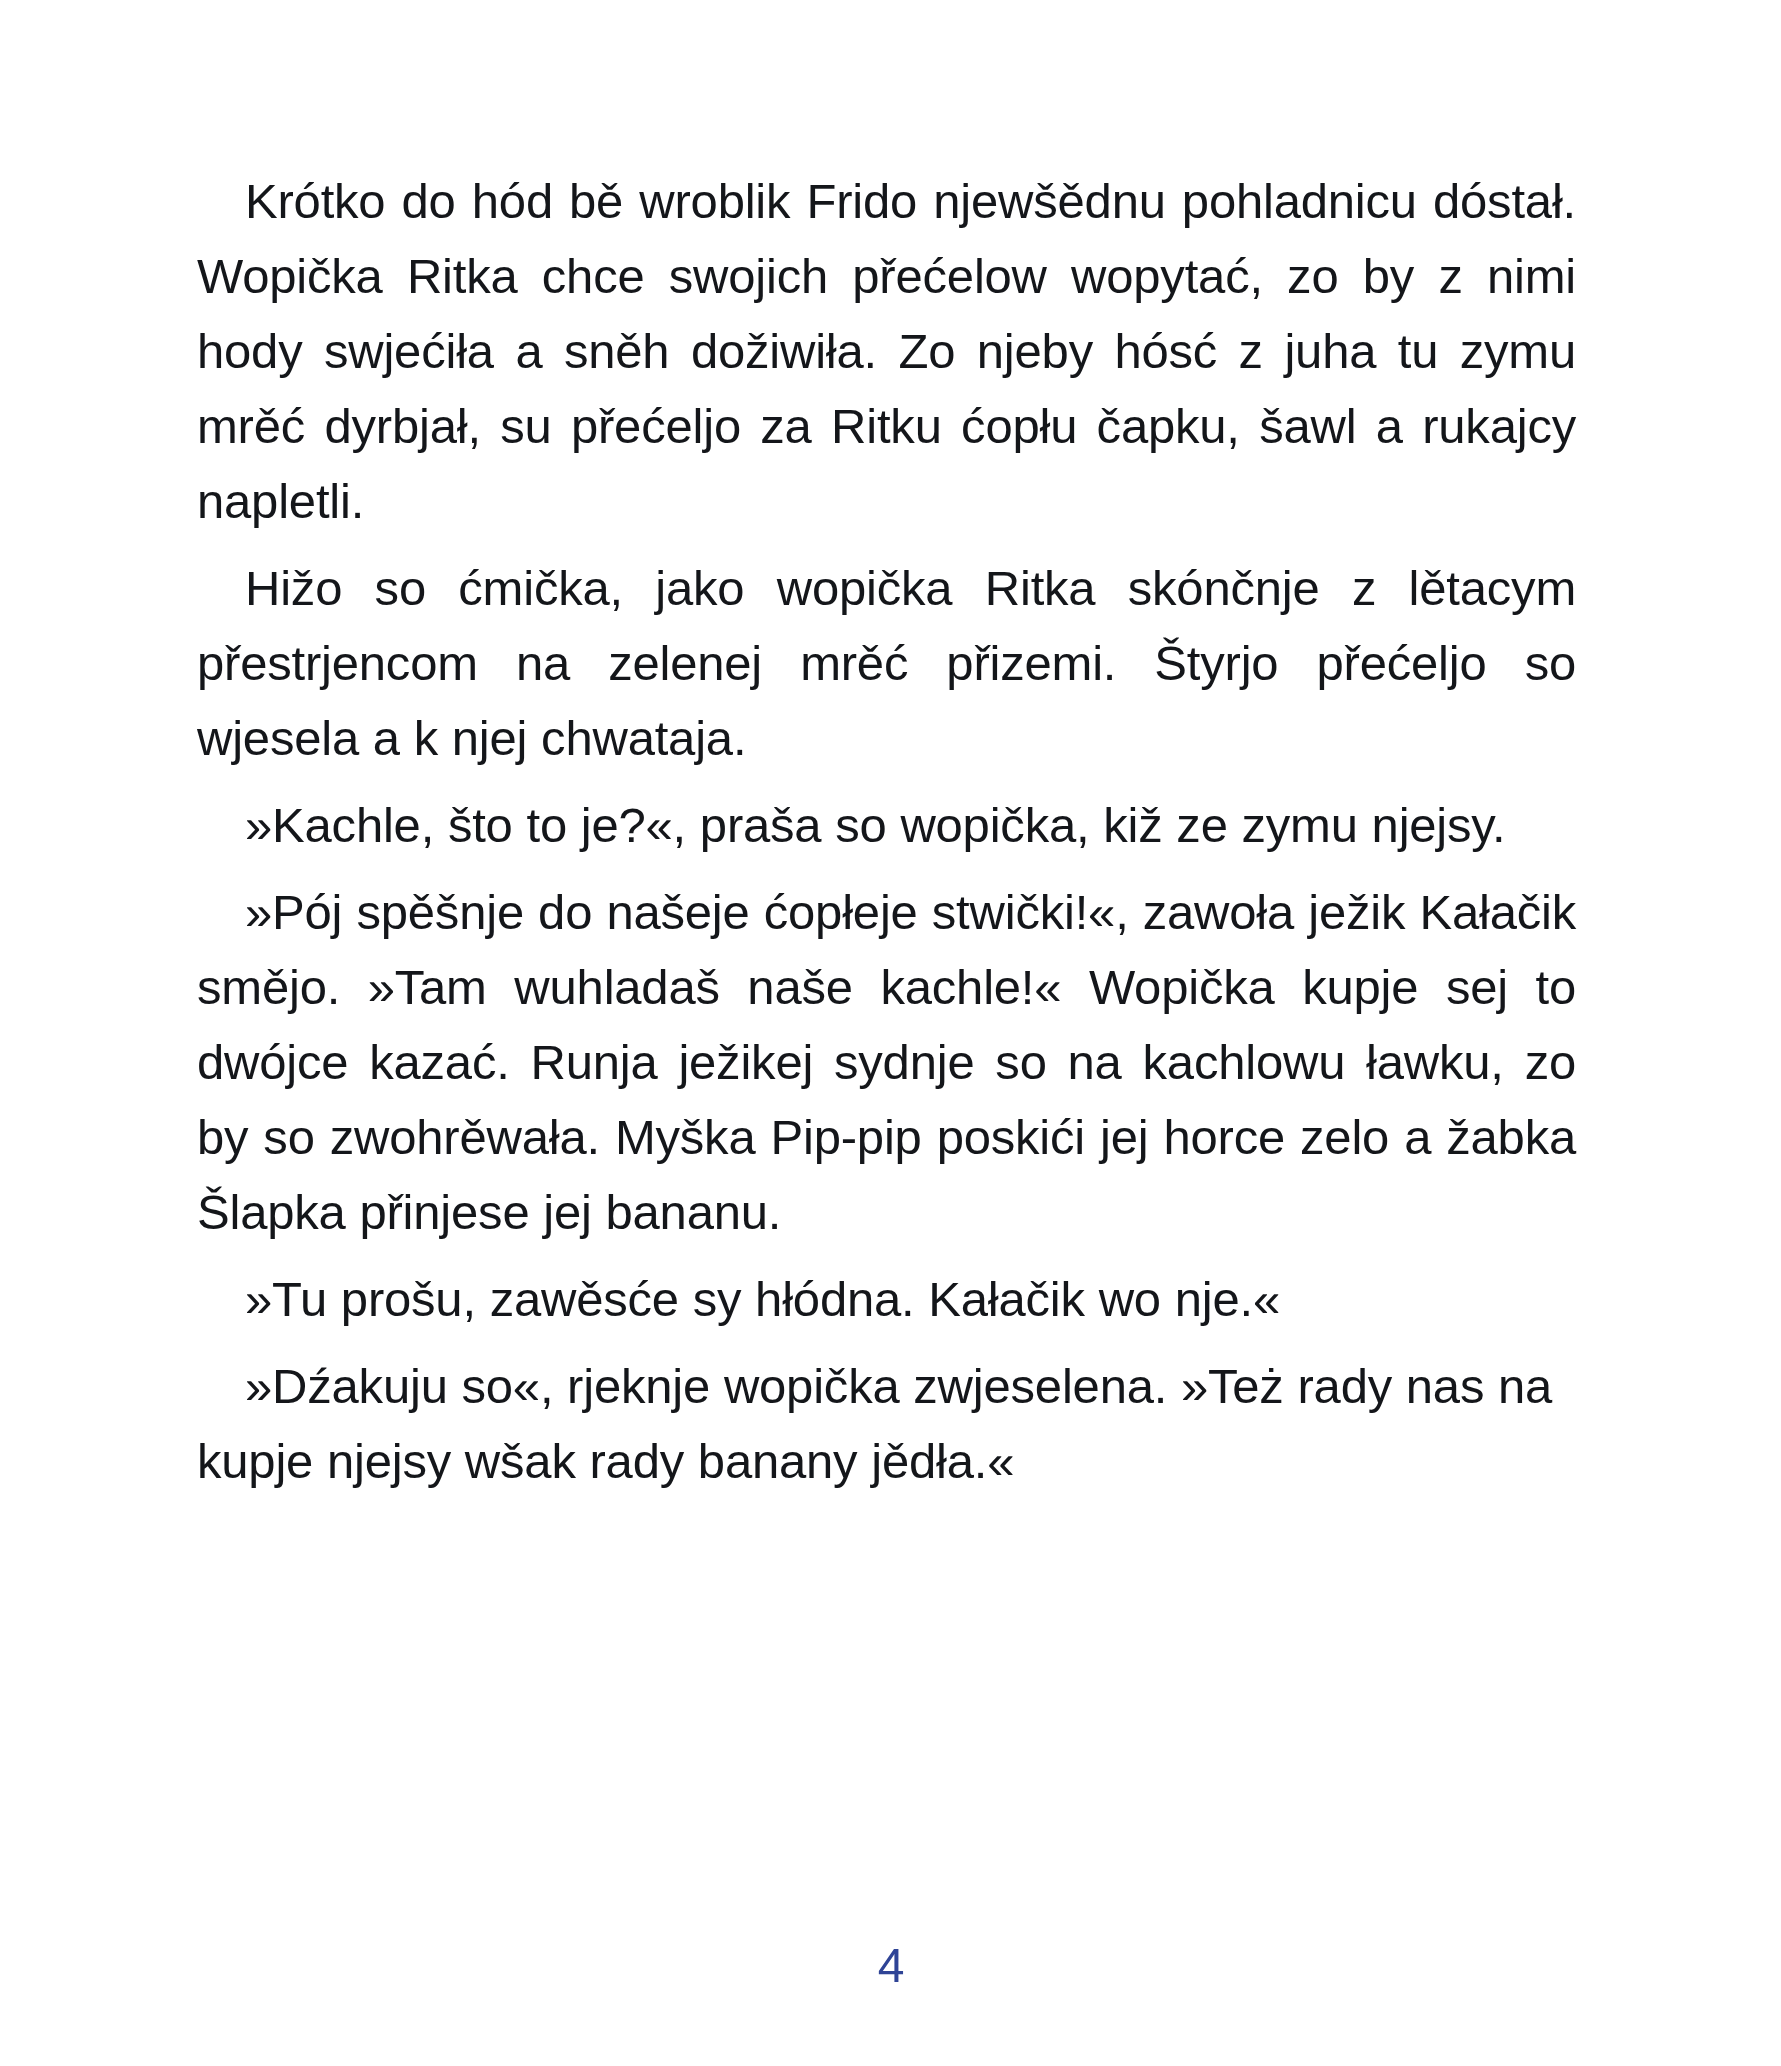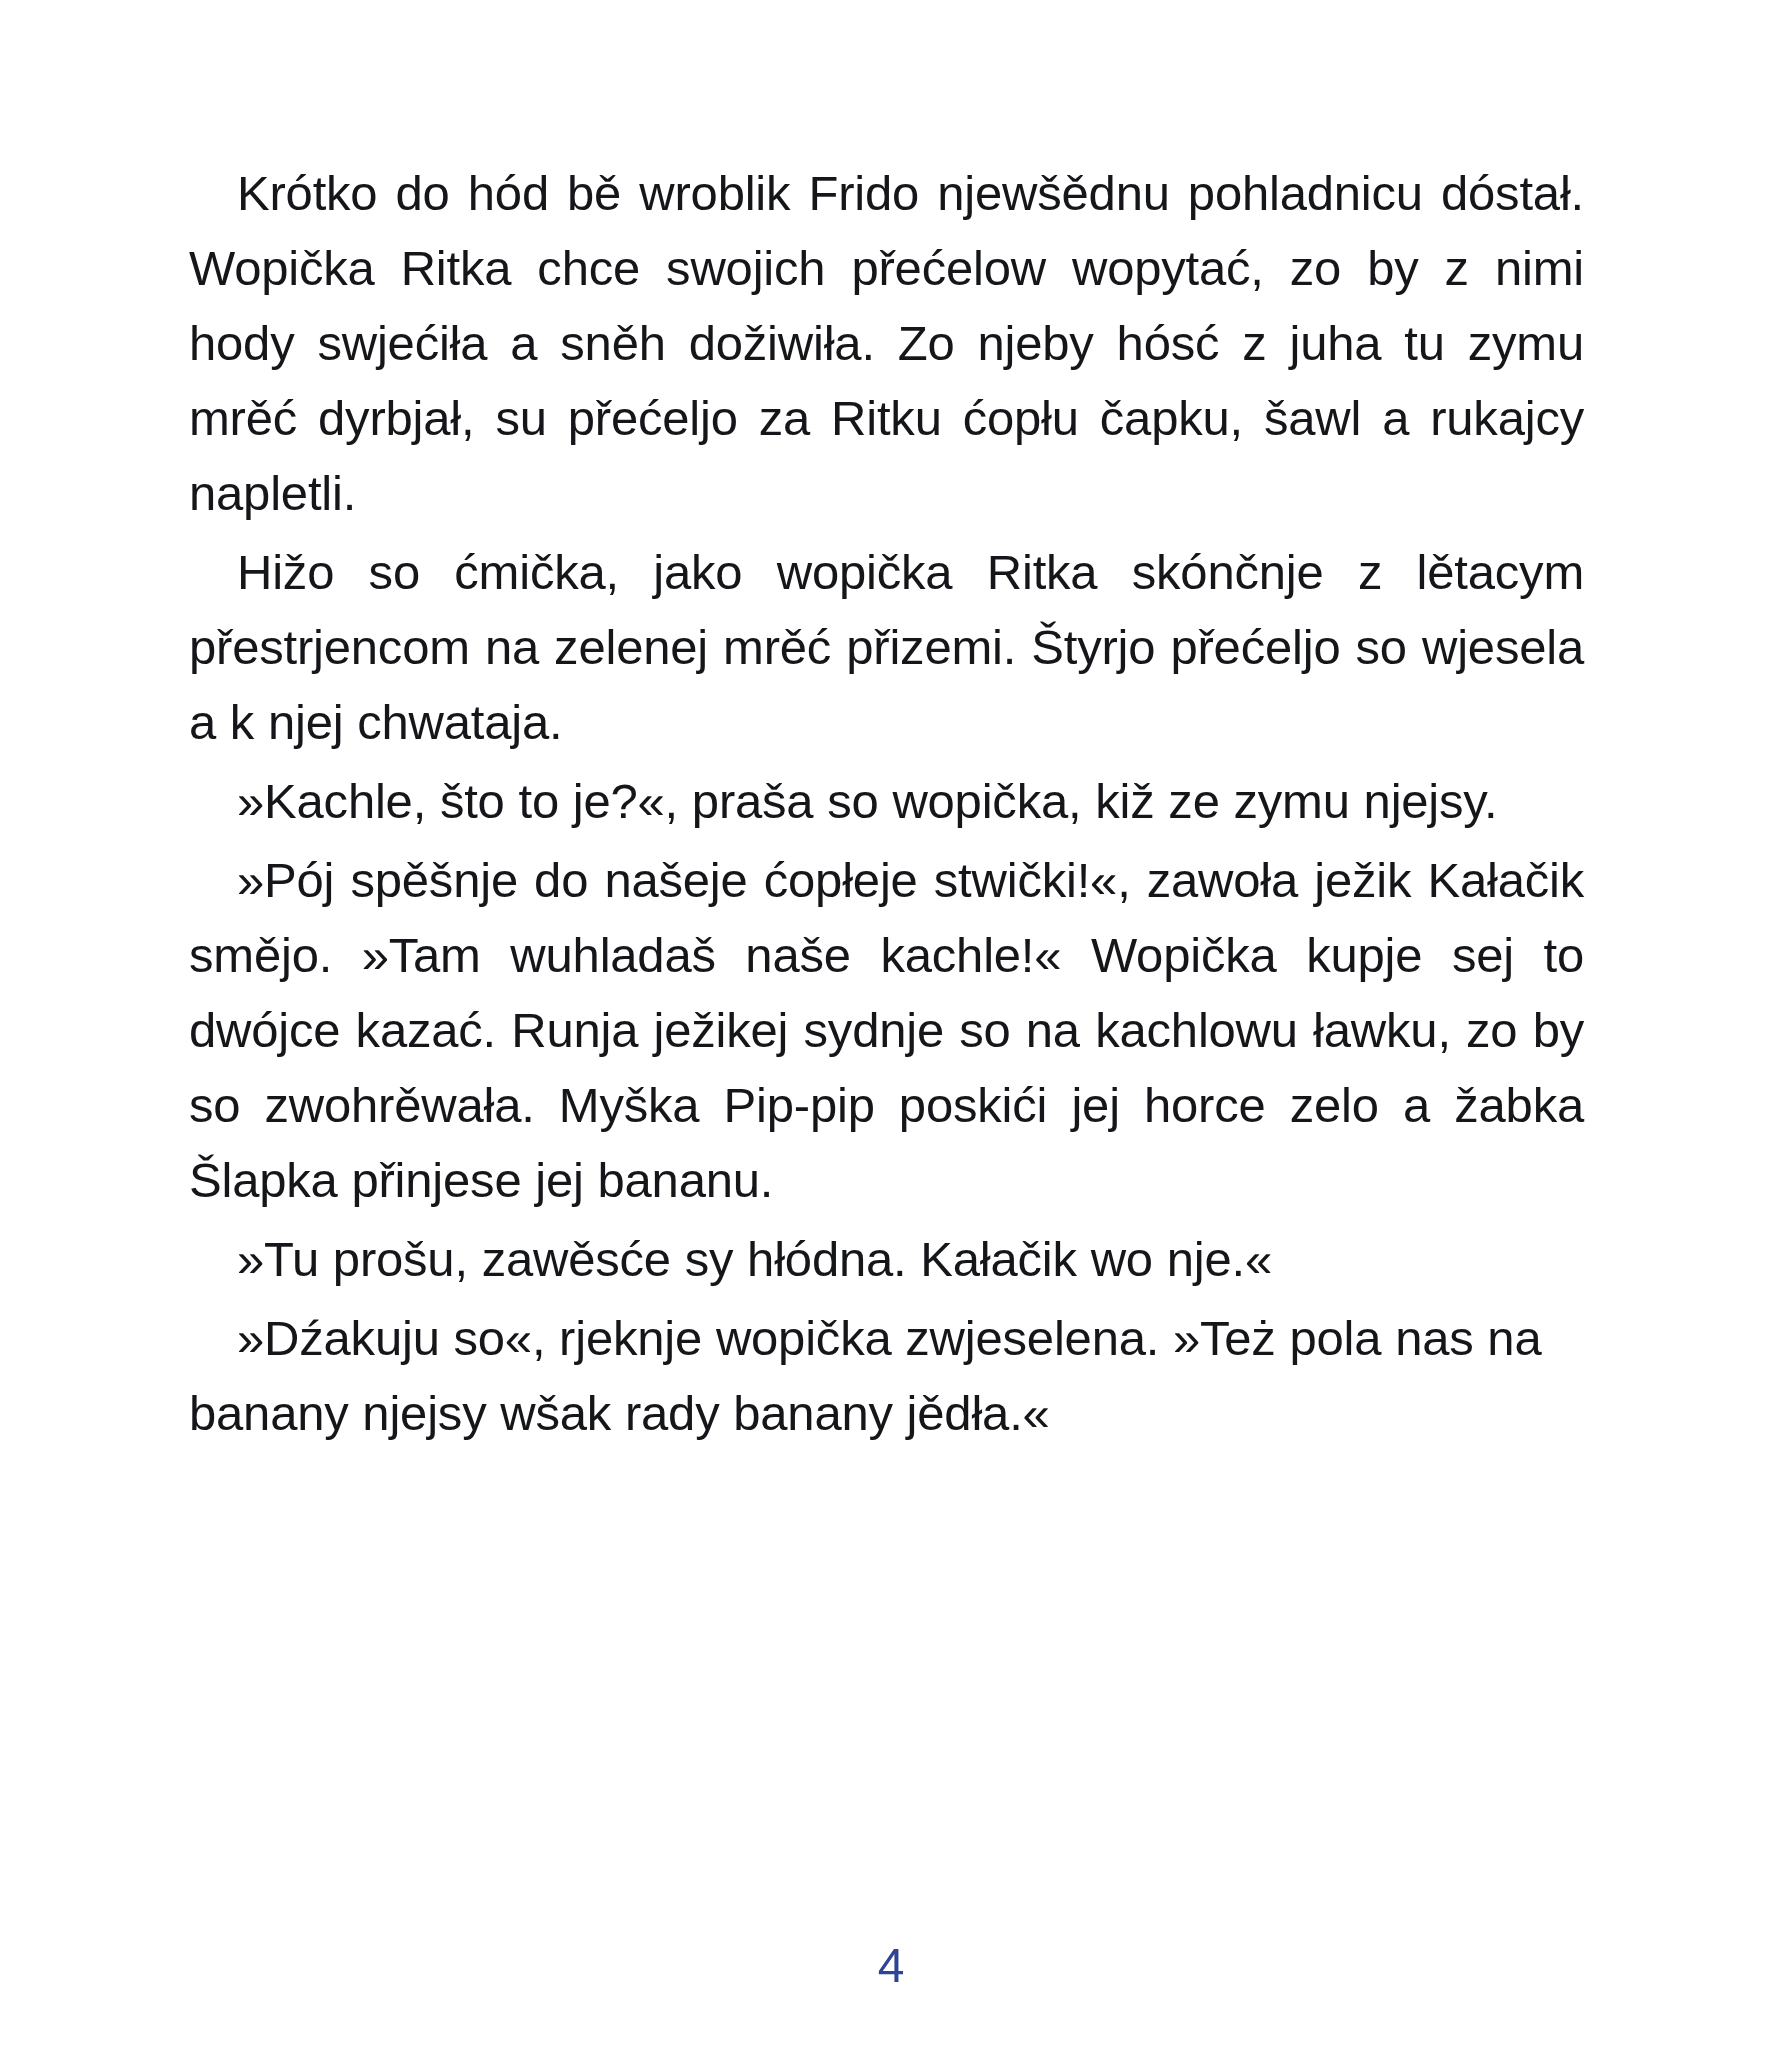--- a/index.html
+++ b/index.html
@@ -19,21 +19,21 @@
     box-sizing: border-box;
     overflow: hidden;
   }
   .text-block {
     position: absolute;
     left: 185px;
     top: 152px;
     width: 1403px;
   }
   .para {
-    margin: 4px;
+    margin: 12px;
     text-align: justify;
     text-justify: inter-word;
     font-size: 49px;
     line-height: 75px;
     color: #14161a;
     letter-spacing: -0.2px;
     word-spacing: 0.4px;
     font-stretch: condensed;
     transform-origin: left top;
     -webkit-hyphens: manual;
@@ -62,19 +62,19 @@
 <body>
 
 <div class="page">
 
   <div class="text-block">
     <p class="para indent">Krótko do hód bě wroblik Frido njewšědnu pohladnicu dóstał. Wopička Ritka chce swojich přećelow wopytać, zo by z nimi hody swjećiła a sněh dožiwiła. Zo njeby hósć z juha tu zymu mrěć dyrbjał, su přećeljo za Ritku ćopłu čapku, šawl a rukajcy napletli.</p>
     <p class="para indent">Hižo so ćmička, jako wopička Ritka skónčnje z lětacym přestrjencom na zelenej mrěć přizemi. Štyrjo přećeljo so wjesela a k njej chwataja.</p>
     <p class="para indent">»Kachle, što to je?«, praša so wopička, kiž ze zymu njejsy.</p>
     <p class="para indent">»Pój spěšnje do našeje ćopłeje stwički!«, zawoła ježik Kałačik smějo. »Tam wuhladaš naše kachle!« Wopička kupje sej to dwójce kazać. Runja ježikej sydnje so na kachlowu ławku, zo by so zwohrěwała. Myška Pip-pip poskići jej horce zelo a žabka Šlapka přinjese jej bananu.</p>
     <p class="para indent">»Tu prošu, zawěsće sy hłódna. Kałačik wo nje.«</p>
-    <p class="para indent">»Dźakuju so«, rjeknje wopička zwjeselena. »Też pola nas na banany njejsy wšak rady banany jědła.«</p>
+    <p class="para indent">»Dźakuju so«, rjeknje wopička zwjeselena. »Też rady nas na kupje njejsy wšak rady banany jědła.«</p>
   </div>
 
   <div class="folio">4</div>
 
 </div>
 
 
 </body></html>

